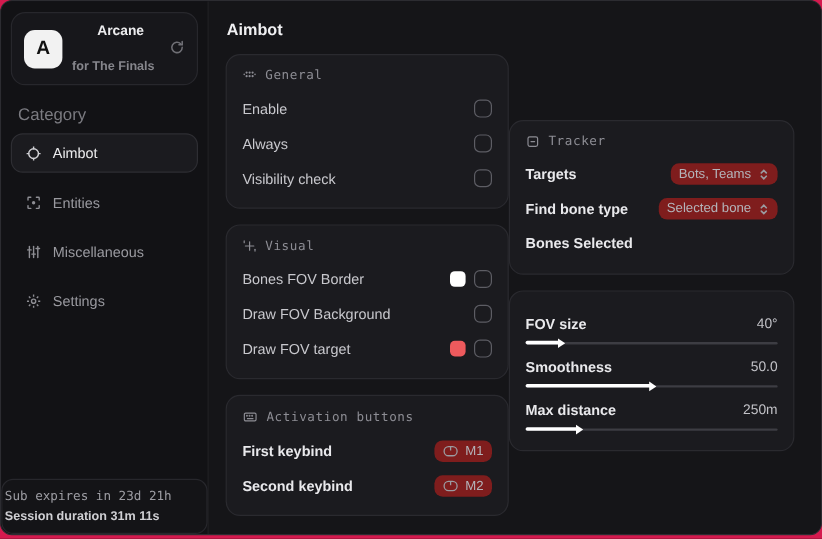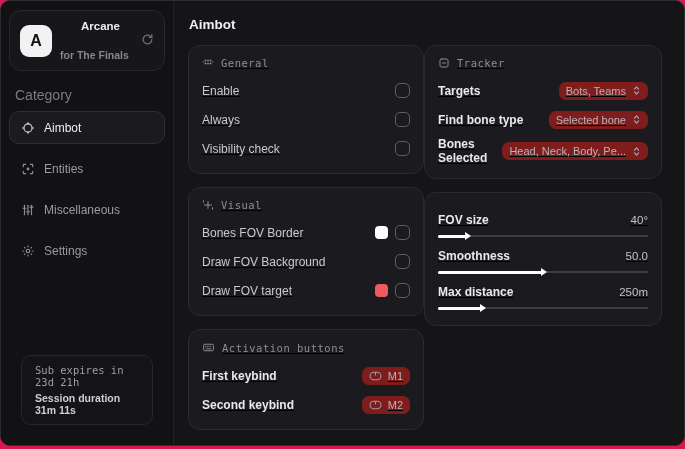--- a/index.html
+++ b/index.html
@@ -16,28 +16,28 @@
   .brand-sub { color:#86868c; font-size:10.5px; margin-top:17px;font-weight:bold; }
   .refresh { color:#6f6f75; font-size:13px; cursor:pointer; line-height:1; }
   .cat-label { color:#7b7b81; font-size:14px; margin:12px 14px 8px 14px; }
   .nav { display:flex; flex-direction:column; gap:4px; padding:0 8px; }
   .nav-item { display:flex; align-items:center; gap:9px; padding:8px 10px; border-radius:10px; color:#9a9aa0; font-size:12px; cursor:pointer; border:1px solid transparent; }
   .nav-item.active { background:#1b1b1f; border-color:#2e2e33; color:#ededef; }
   .nav-item + .nav-item { margin-top:4px; }
   .nav-icon { width:15px; height:15px; display:flex; align-items:center; justify-content:center; flex:0 0 15px; }
   .nav-icon svg { display:block; }
   .sb-spacer { flex:1; }
-  .footer-card { margin:20px; border:1px solid #27272c; border-radius:10px; padding:8px 13px; background:#141417; }
+  .footer-card { margin:0; border:1px solid #27272c; border-radius:10px; padding:8px 2px; background:#141417; }
   .sub-line { font-family:"DejaVu Sans Mono","Liberation Mono",monospace; color:#9d9da3; font-size:10.5px; }
   .sess-line { color:#cfcfd3; font-size:10.5px; font-weight:bold; margin-top:4px; }
 
   
   .main { flex:1; background:#151518; padding:13px 15px 12px 14px; overflow:hidden; }
   .page-title { color:#f0f0f2; font-size:13.5px; font-weight:bold; margin:3px 0 13px 1px; }
-  .columns { display:flex; align-items:flex-start;text-decoration:underline; }
+  .columns { display:flex; align-items:center; }
   .col { display:flex; flex-direction:column; gap:13px; }
   .col-left { width:236px; }
   .col-right { width:238px; }
   .card { background:#1b1b1f; border:1px solid #2a2a2f; border-radius:12px; padding:11px 13px 13px 13px; width:100%; }
   .card-head { display:flex; align-items:center; gap:7px; margin-bottom:10px; }
   .card-head .ttl { font-family:"DejaVu Sans Mono","Liberation Mono",monospace; font-size:10.5px; color:#8d8d94; letter-spacing:0.5px; }
   .card-icon { color:#8d8d94; display:flex; align-items:center; }
   .row { display:flex; align-items:center; justify-content:space-between; min-height:23px; margin-top:6px; }
   .row-label { color:#c8c8cd; font-size:12px; }
   .row-label.strong { color:#e9e9ec; font-weight:bold; }
@@ -275,29 +275,20 @@
               <span class="sel-icon">
                 <svg width="9" height="11" viewBox="0 0 12 16" fill="none" stroke="#9b9ba1" stroke-width="2" stroke-linecap="round">
                     <path d="M3 6l3-3 3 3"></path>
                     <path d="M3 10l3 3 3-3"></path>
                   </svg>
               </span>
             </span>
           </div>
           <div class="row">
             <span class="row-label strong">Bones Selected</span>
-            <span class="chip">
-              <span>Head, Neck, Body, Pe...</span>
-              <span class="sel-icon">
-                <svg width="9" height="11" viewBox="0 0 12 16" fill="none" stroke="#9b9ba1" stroke-width="2" stroke-linecap="round">
-                    <path d="M3 6l3-3 3 3"></path>
-                    <path d="M3 10l3 3 3-3"></path>
-                  </svg>
-              </span>
-            </span>
           </div>
         </div>
 
         <div class="card">
 
           <div class="slider-row">
             <div class="slider-top">
               <span class="slider-label">FOV size</span>
               <span class="slider-value">40°</span>
             </div>

